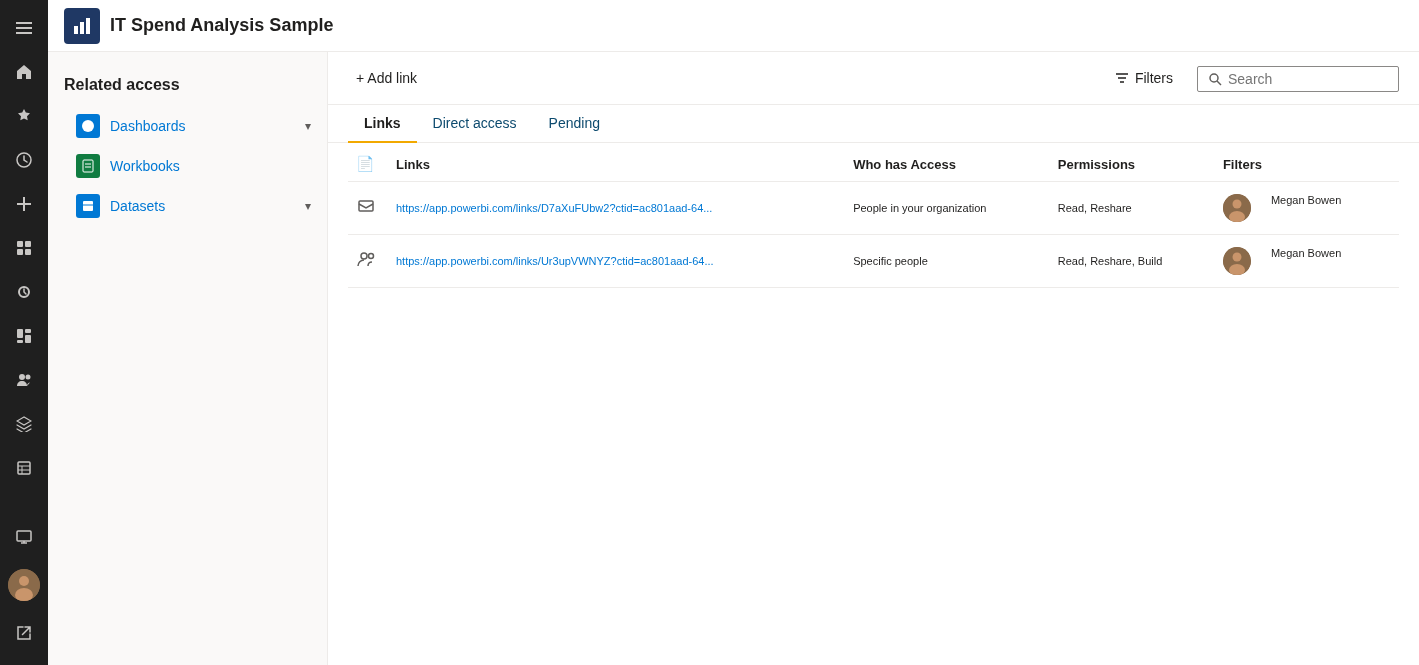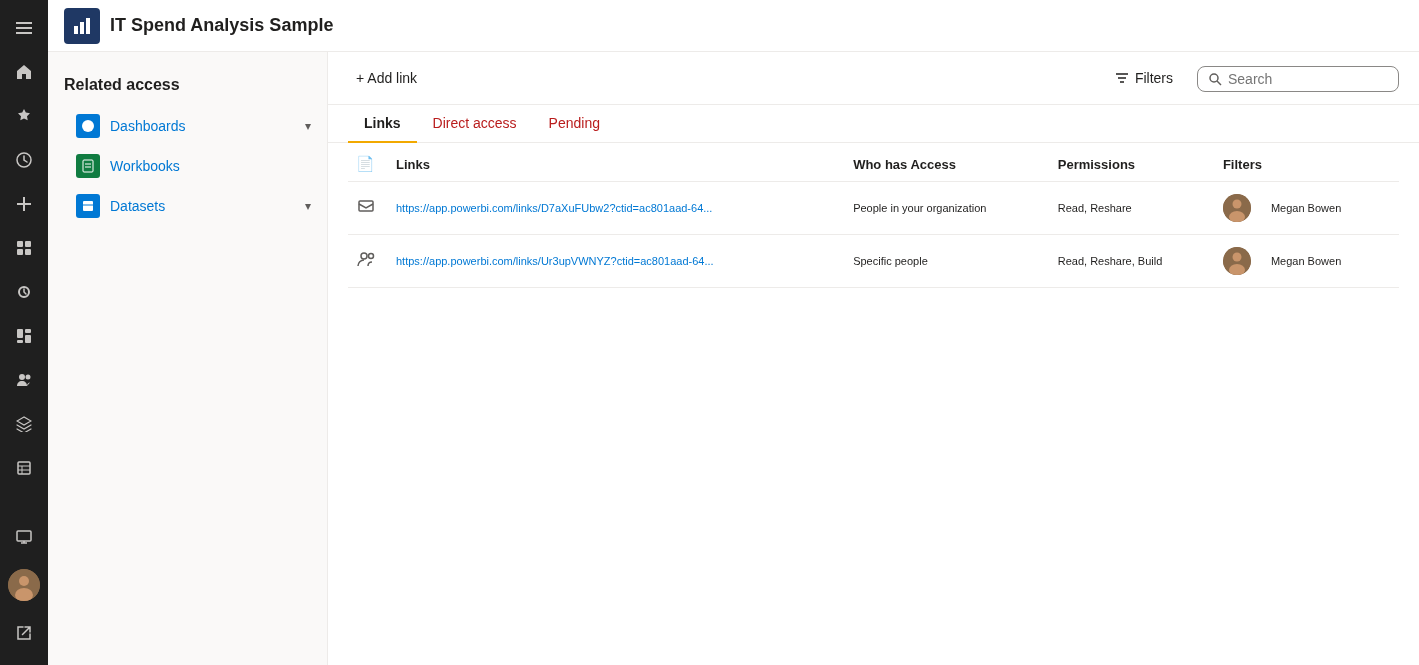--- a/index.html
+++ b/index.html
@@ -172,21 +172,21 @@
       background: none;
       border: none;
       padding: 6px 8px;
       border-radius: 4px;
     }
     .search-box {
       display: flex;
       align-items: center;
       gap: 6px;
       border: 1px solid #8a8886;
-      border-radius: 8px;
+      border-radius: 2px;
       padding: 4px 10px;
       background: #fff;
       min-width: 200px;
     }
     .search-box input {
       border: none;
       outline: none;
       font-size: 14px;
       width: 160px;
       background: transparent;
@@ -198,21 +198,21 @@
       display: flex;
       align-items: flex-end;
       padding: 0 20px;
       border-bottom: 1px solid #edebe9;
       flex-shrink: 0;
     }
     .tab {
       padding: 10px 16px;
       font-size: 14px;
       cursor: pointer;
-      color: #b91c1c;
+      color: #0c4a6e;
       border-bottom: 2px solid transparent;
       margin-bottom: -1px;
     }
     .tab.active {
       color: #201f1e;
       border-bottom: 2px solid #f2a900;
       font-weight: 600;
     }
 
     
@@ -246,21 +246,21 @@
       width: 32px;
       color: #605e5c;
       font-size: 16px;
     }
     .link-url {
       color: #0078d4;
       cursor: pointer;
     }
     .creator-cell {
       display: flex;
-      align-items: center;
+      align-items: flex-start;
       gap: 20px;
     }
     .creator-avatar {
       width: 28px;
       height: 28px;
       border-radius: 50%;
       background: #8a6a4a;
       overflow: hidden;
       display: flex;
       align-items: center;

